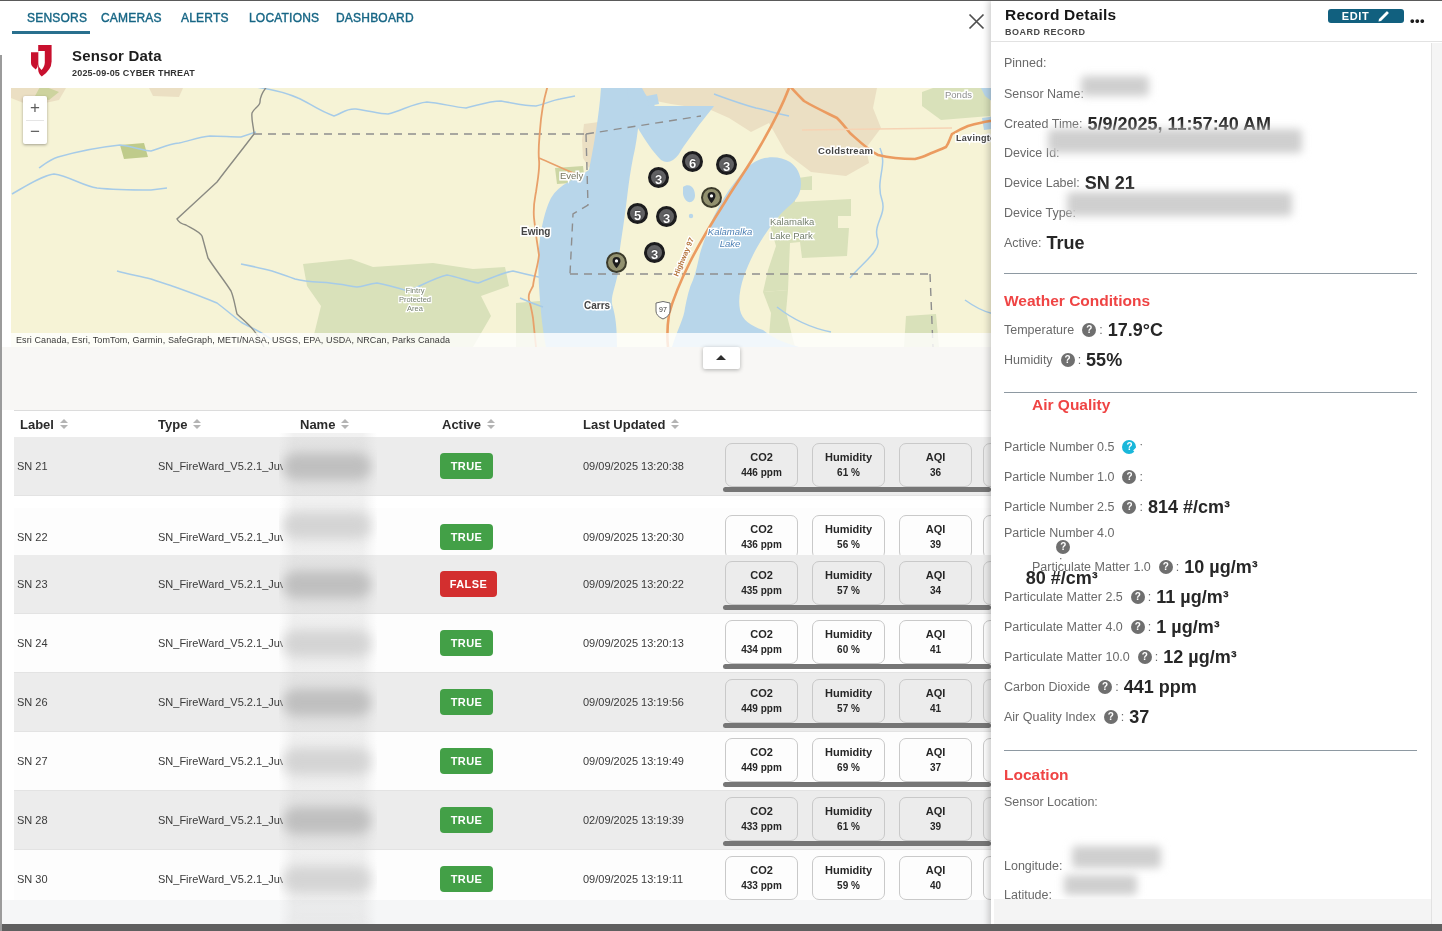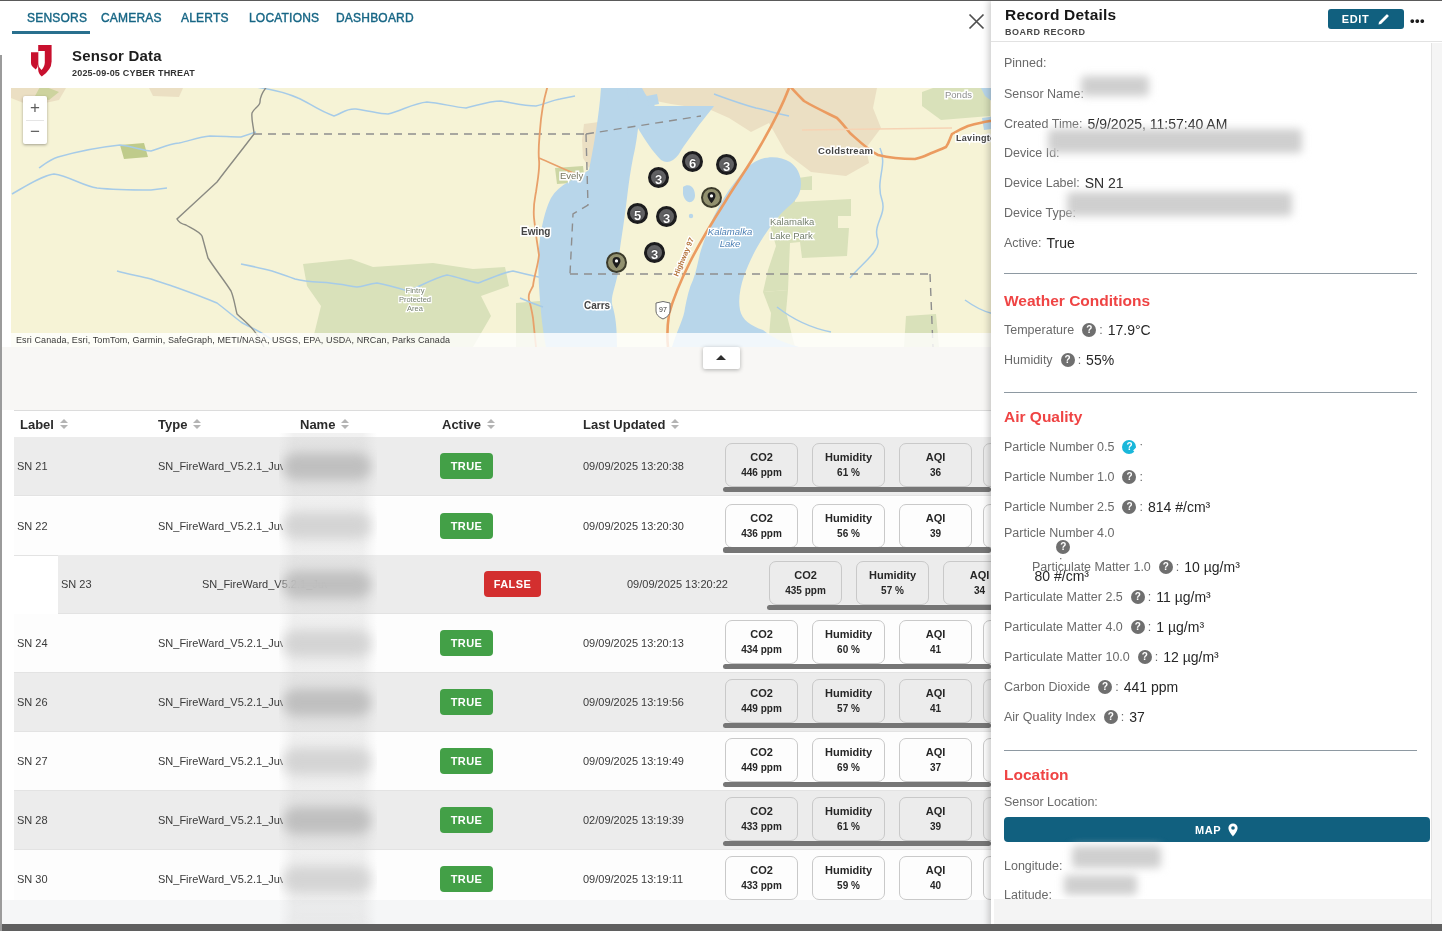--- a/index.html
+++ b/index.html
@@ -70,27 +70,27 @@
   #botdark { position:absolute; left:0; top:924px; width:1442px; height:7px; background:#5f5f5f; z-index:40; }
   #leftedge { position:absolute; left:0; top:55px; width:2px; height:876px; background:#9b9b9b; z-index:41; }
   #topedge { position:absolute; left:0; top:0; width:1442px; height:1px; background:#5a5a5a; z-index:60; }
 
   
   #panel { position:absolute; left:991px; top:0; width:451px; height:931px; background:#fff;
     box-shadow:-2px 0 7px rgba(0,0,0,.22); z-index:10; }
   .pp { position:absolute;text-align:center; }
   #ptitle { left:14px; top:6px; font-size:15.5px; font-weight:700; color:#161616; letter-spacing:.2px; }
   #psub { left:14px; top:27px; font-size:9px; font-weight:700; color:#484848; letter-spacing:.5px; }
-  #editbtn { left:337px; top:9px; width:76px; height:20px; background:#11607f; border-radius:3px;
+  #editbtn { left:337px; top:9px; width:76px; height:14px; background:#11607f; border-radius:3px;
     color:#fff; font-size:11px; font-weight:700; letter-spacing:.6px; display:flex; align-items:center; justify-content:center; gap:8px;}
   #dots { left:419px; top:13px; font-size:13px; font-weight:700; color:#1c1c1c; letter-spacing:.5px;}
   #pdiv0 { left:0; top:41px; width:451px; height:1px; background:#e2e2e2; }
   .prow { position:absolute; left:13px; display:flex; align-items:center; height:22px; }
   .plbl { font-size:12.5px; color:#6a6a6a; white-space:nowrap; }
-  .pval { font-size:14px; font-weight:400; color:#272727; white-space:nowrap; }
+  .pval { font-size:18px; font-weight:700; color:#272727; white-space:nowrap; }
   .qi { width:14px; height:14px; border-radius:50%; background:#6f6f6f; color:#fff; font-size:10px; font-weight:700;
     text-align:center; line-height:14px; margin-left:8px; flex:none; }
   .qi.cy { background:#19b7da; }
   .pcolon { font-size:12.5px; color:#6a6a6a; margin-left:3px; }
   .gap { margin-left:5px; }
   .sdiv { position:absolute; left:13px; width:413px; height:1px; background:#8e99a2; }
   .shead { position:absolute; left:13px; font-size:15.5px; font-weight:700; color:#ef4444; }
   .pblur { position:absolute; background:#cfcfcf; border-radius:4px; filter:blur(4px); }
   #mapbtn { position:absolute; left:13px; top:817px; width:426px; height:25px; background:#11607f; border-radius:4px;
     color:#fff; font-size:11px; font-weight:700; letter-spacing:.6px; display:flex; align-items:center; justify-content:center; gap:6px; }
@@ -262,21 +262,21 @@
     <div class="card" style="left:885px;">
         <div class="cti">AQI</div>
         <div class="cva">36</div>
       </div>
     <div class="card" style="left:969px;">
         <div class="cti"></div>
         <div class="cva"></div>
       </div>
     <div class="thumb"></div>
   </div>
-  <div class="row w" style="top:87px;">
+  <div class="row w" style="top:98px;">
     <span class="ct" style="left:3px;">SN 22</span>
     <div style="position:absolute;left:144px;top:0;width:125px;height:100%;overflow:hidden;">
         <span class="ct" style="left:0;">SN_FireWard_V5.2.1_Juvare</span>
       </div>
     <span class="badge t">TRUE</span>
     <span class="ct" style="left:569px;">09/09/2025 13:20:30</span>
     <div class="card" style="left:711px;">
         <div class="cti">CO2</div>
         <div class="cva">436 ppm</div>
       </div>
@@ -287,21 +287,21 @@
     <div class="card" style="left:885px;">
         <div class="cti">AQI</div>
         <div class="cva">39</div>
       </div>
     <div class="card" style="left:969px;">
         <div class="cti"></div>
         <div class="cva"></div>
       </div>
     <div class="thumb"></div>
   </div>
-  <div class="row g" style="top:144.5px;margin-left:44px;">
+  <div class="row g" style="top:144.5px;">
     <span class="ct" style="left:3px;">SN 23</span>
     <div style="position:absolute;left:144px;top:0;width:125px;height:100%;overflow:hidden;">
         <span class="ct" style="left:0;">SN_FireWard_V5.2.1_Juvare</span>
       </div>
     <span class="badge f">FALSE</span>
     <span class="ct" style="left:569px;">09/09/2025 13:20:22</span>
     <div class="card" style="left:711px;">
         <div class="cti">CO2</div>
         <div class="cva">435 ppm</div>
       </div>
@@ -511,21 +511,21 @@
       <span class="pval gap">17.9°C</span>
     </div>
   <div class="prow" style="top:349px;">
       <span class="plbl">Humidity</span>
       <span class="qi">?</span>
       <span class="pcolon">:</span>
       <span class="pval gap">55%</span>
     </div>
 
   <div class="sdiv" style="top:392px;"></div>
-  <div class="shead" style="top:408px;">Air Quality</div>
+  <div class="shead" style="top:396px;margin-left:28px;">Air Quality</div>
   <div class="prow" style="top:436px;">
       <span class="plbl">Particle Number 0.5</span>
       <span class="qi cy">?</span>
       <span class="pcolon">:</span>
     </div>
   <div class="prow" style="top:466px;">
       <span class="plbl">Particle Number 1.0</span>
       <span class="qi">?</span>
       <span class="pcolon">:</span>
     </div>
@@ -578,26 +578,20 @@
       <span class="pval gap">37</span>
     </div>
 
   <div style="position:absolute; left:144px; top:446px; width:9px; height:9px; background:#fff; transform:rotate(45deg); z-index:13;"></div>
 
   <div class="sdiv" style="top:750px;"></div>
   <div class="shead" style="top:766px;">Location</div>
   <div class="prow" style="top:791px;">
       <span class="plbl">Sensor Location:</span>
     </div>
-  <div id="mapbtn">MAP
-    <svg width="12" height="14" viewBox="0 0 12 14">
-        <path d="M6,0.5 a4.6,4.6 0 0 1 4.6,4.6 c0,3.4 -4.6,8.4 -4.6,8.4 s-4.6,-5 -4.6,-8.4 A4.6,4.6 0 0 1 6,0.5 Z" fill="#fff"></path>
-        <circle cx="6" cy="5" r="1.8" fill="#11607f"></circle>
-      </svg>
-  </div>
   <div class="prow" style="top:855px;">
       <span class="plbl">Longitude:</span>
     </div>
   <div class="prow" style="top:884px;">
       <span class="plbl">Latitude:</span>
     </div>
   <div class="pblur" style="left:81px; top:846px; width:89px; height:22px;"></div>
   <div class="pblur" style="left:73px; top:875px; width:73px; height:20px;"></div>
 
   <div id="pfoot"></div>

